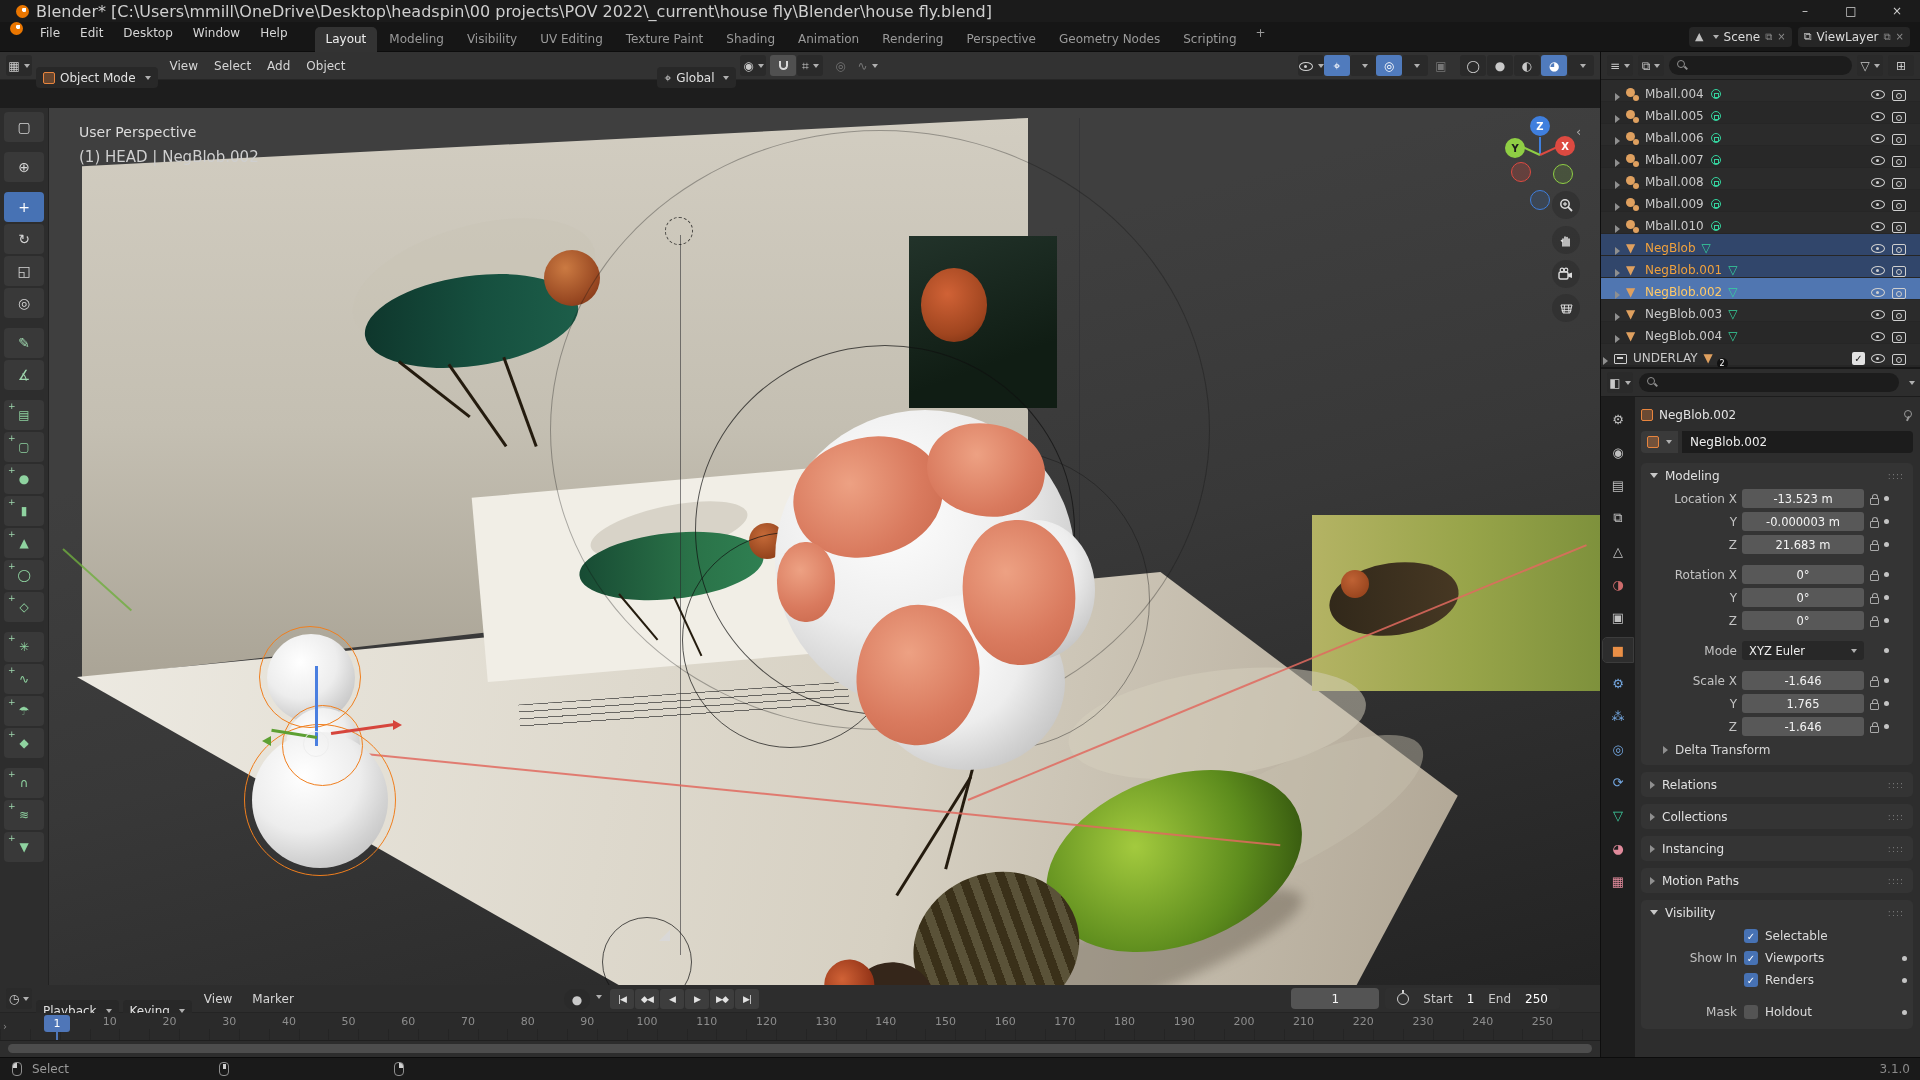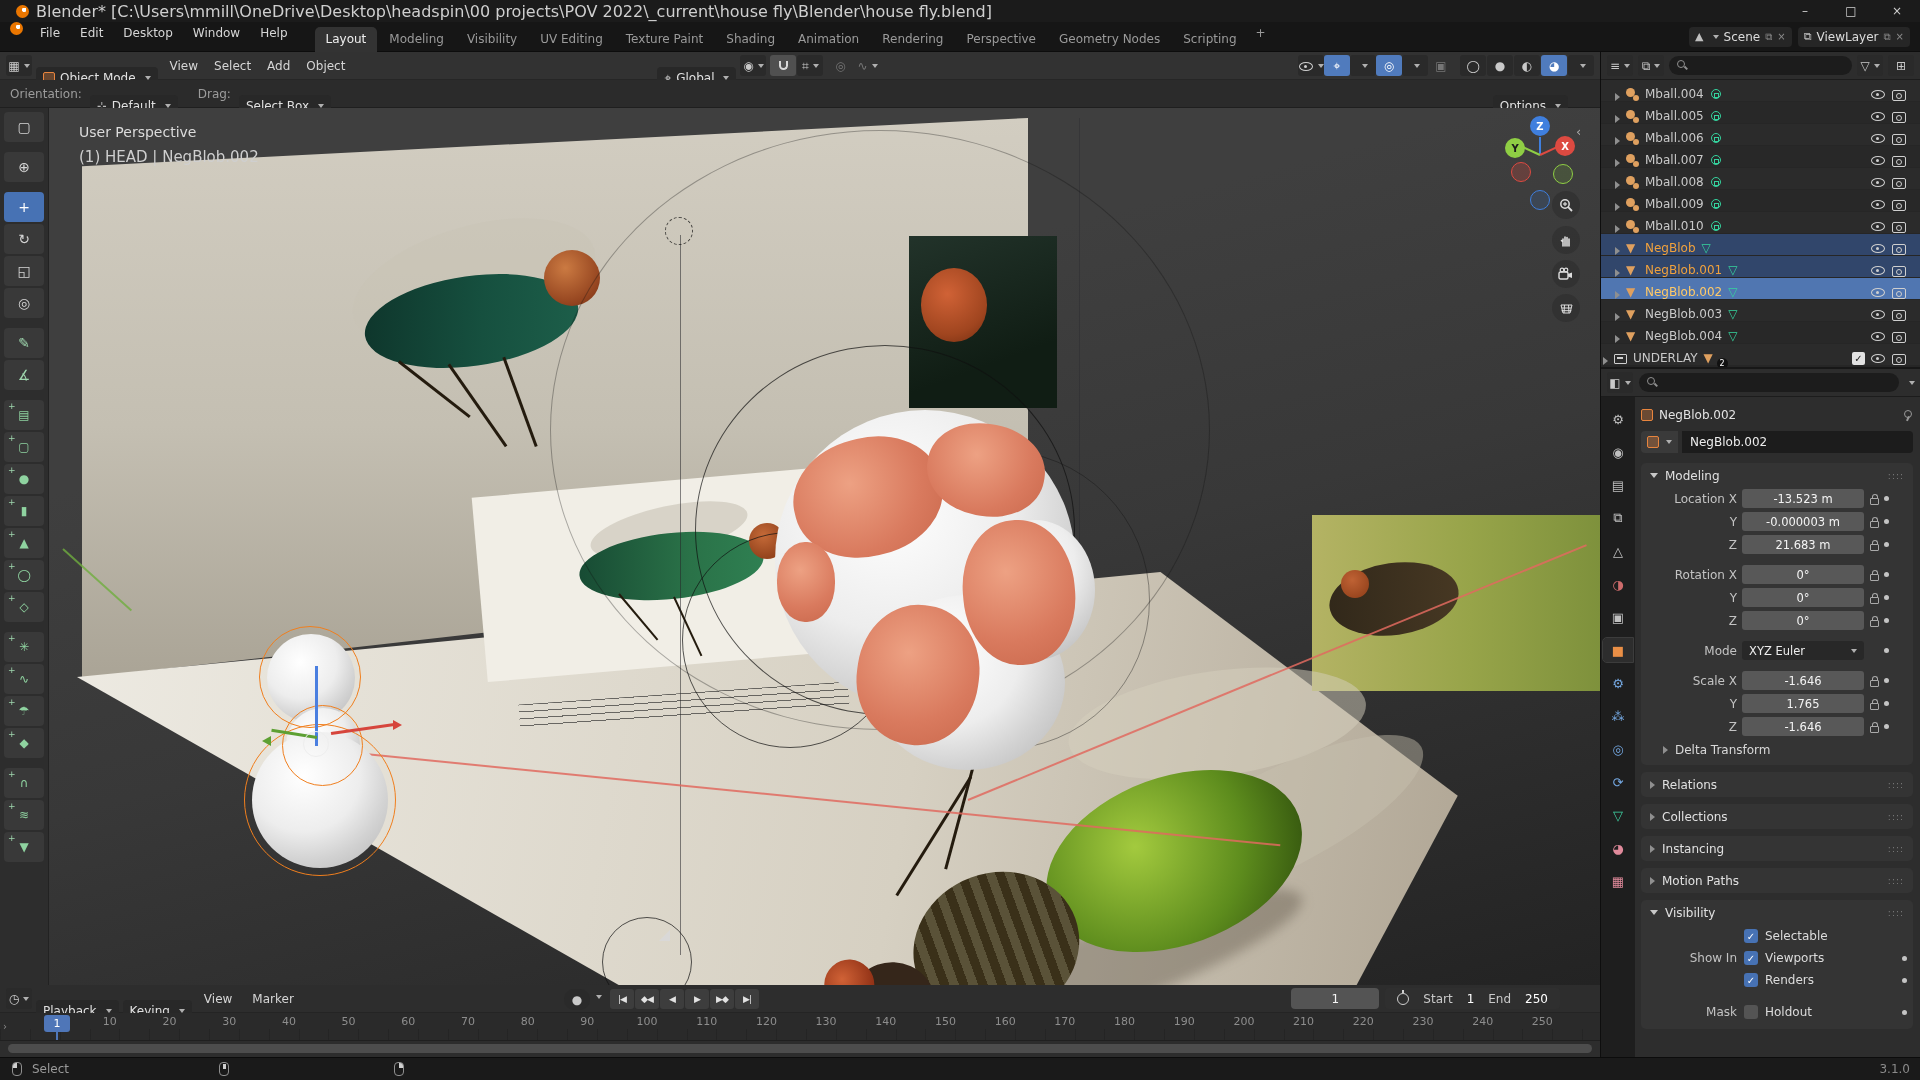--- a/index.html
+++ b/index.html
@@ -269,37 +269,20 @@
         <span class="tile">●</span>
         <span class="tile">◐</span>
         <span class="tile on">◕</span>
         <span class="tile">
             <span class="chev"></span>
           </span>
       </div>
     </div>
   </div>
 
-  <div id="vph2">
-    <span class="lbl">Orientation:</span>
-    <div class="pill">
-      <span style="color:#b9b9b9">⊹</span>
-      <span>Default</span>
-        <span class="chev"></span>
-    </div>
-    <span class="lbl" style="margin-left:12px">Drag:</span>
-    <div class="pill">
-      <span>Select Box</span>
-        <span class="chev"></span>
-    </div>
-    <div class="pill" style="margin-left:auto;margin-right:22px">
-      <span>Options</span>
-        <span class="chev"></span>
-    </div>
-  </div>
 
   <div id="toolbar">
 
   <span class="tool std">▢</span>
       <span class="tool std gap">⊕</span>
       <span class="tool std active gap">+</span>
       <span class="tool std">↻</span>
       <span class="tool std">◱</span>
       <span class="tool std">◎</span>
       <span class="tool green gap">✎</span>

